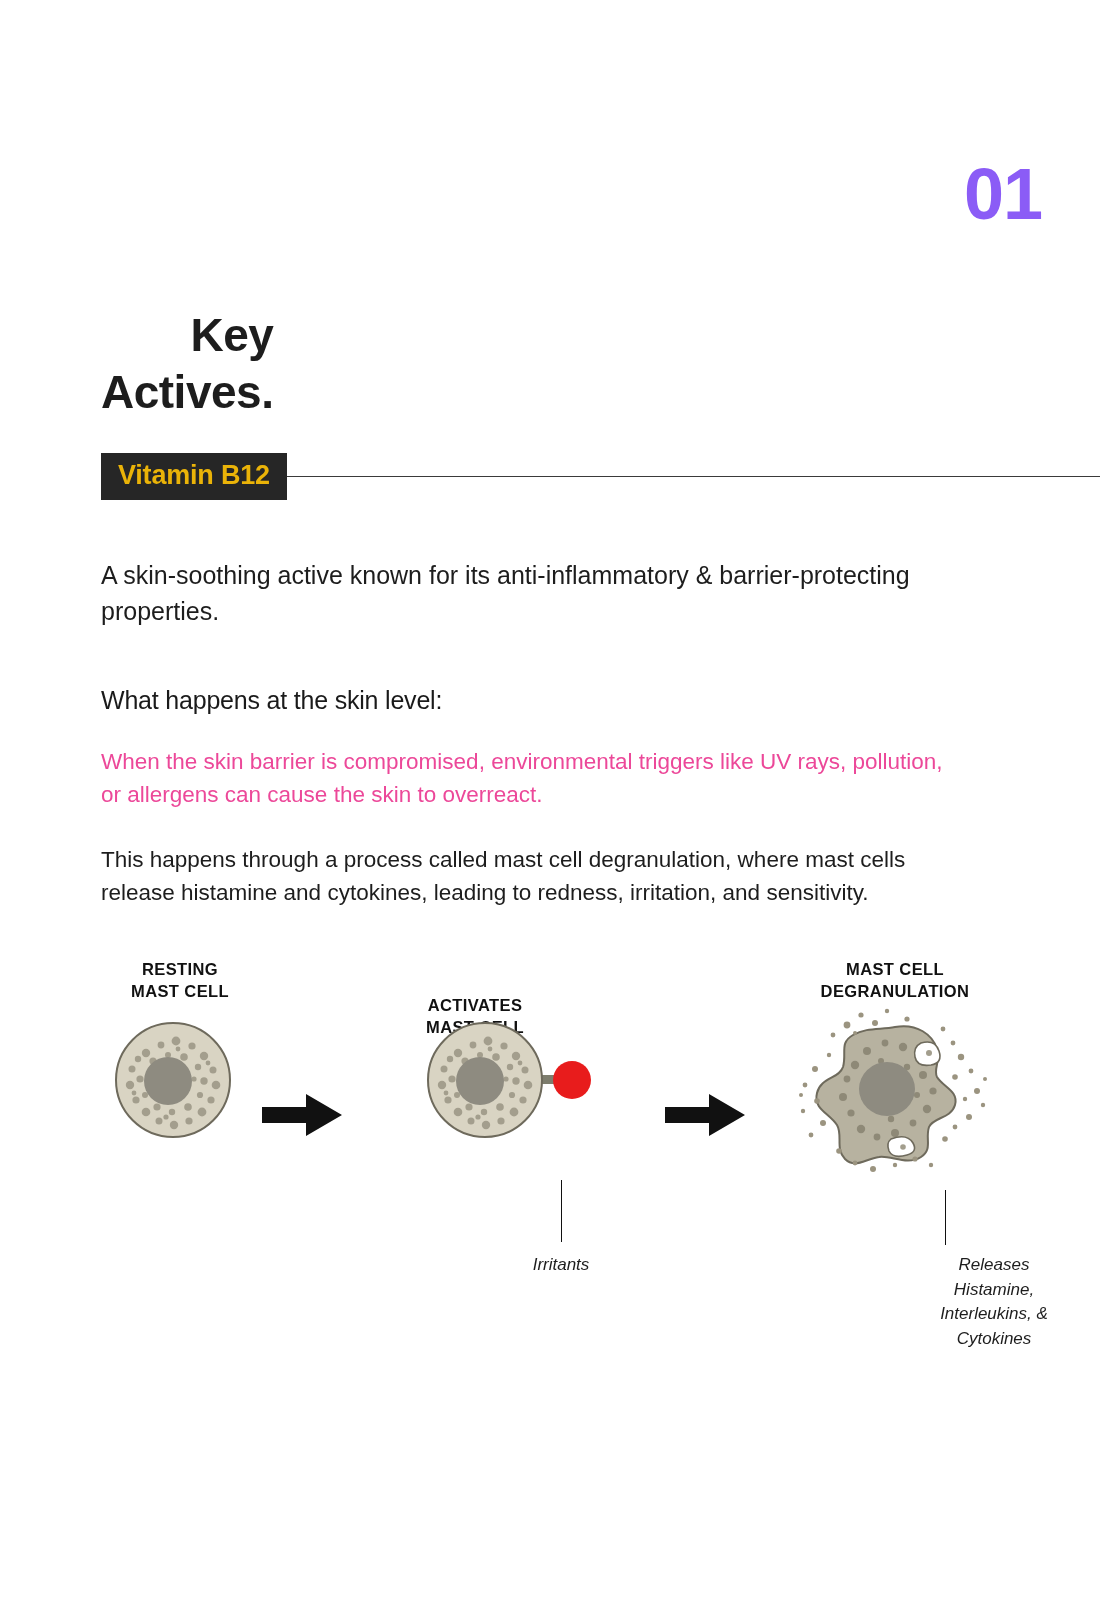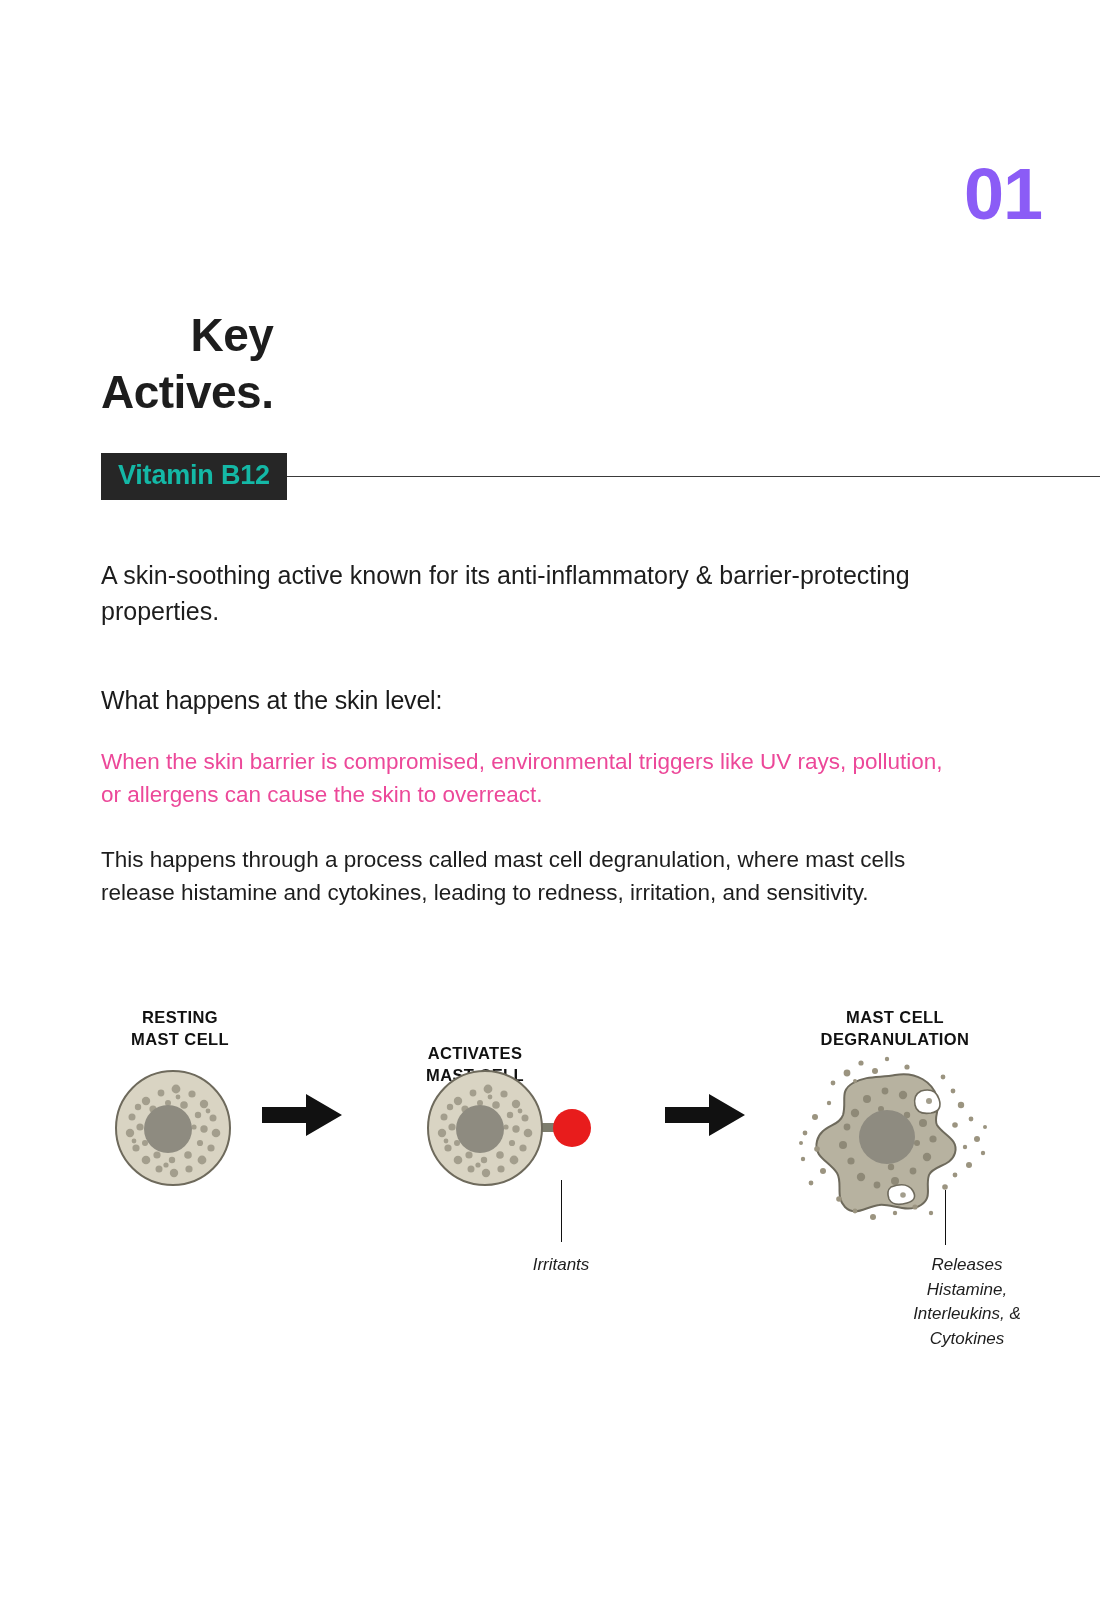--- a/index.html
+++ b/index.html
@@ -48,21 +48,21 @@
     position: absolute;
     left: 101px;
     top: 452px;
     right: 0;
     height: 48px;
     display: flex;
     align-items: center;
   }
   .badge {
     background: #262626;
-    color: #14b8a6;
+    color: #eab308;
     font-size: 27px;
     font-weight: 700;
     letter-spacing: -0.2px;
     padding: 9px 17px 11px 17px;
     line-height: 1;
     white-space: nowrap;
   }
   .badge-rule {
     flex: 1 1 auto;
     height: 1px;
@@ -104,21 +104,21 @@
     width: 860px;
     font-size: 22.5px;
     line-height: 1.49;
     color: #1d1d1d;
   }
 
   
   .diagram {
     position: absolute;
     left: 0;
-    top: 985px;
+    top: 937px;
     width: 968px;
     height: 400px;
   }
   .stage-label {
     position: absolute;
     text-align: center;
     font-size: 16.5px;
     font-weight: 700;
     letter-spacing: 0.4px;
     line-height: 1.32;
@@ -149,21 +149,21 @@
   .caption {
     position: absolute;
     text-align: center;
     font-size: 17px;
     line-height: 1.45;
     color: #1d1d1d;
     white-space: pre-line;
     font-style: italic;
   }
   .caption-1 { left: 461px; top: 1253px; width: 200px; }
-  .caption-2 { left: 867px; top: 1253px; width: 200px; }
+  .caption-2 { left: 894px; top: 1253px; width: 200px; }
 </style>
 </head>
 <body>
 
 <div class="page-number">01</div>
 
 <h1 class="title">Key
 Actives.</h1>
 
 <div class="badge-row">

